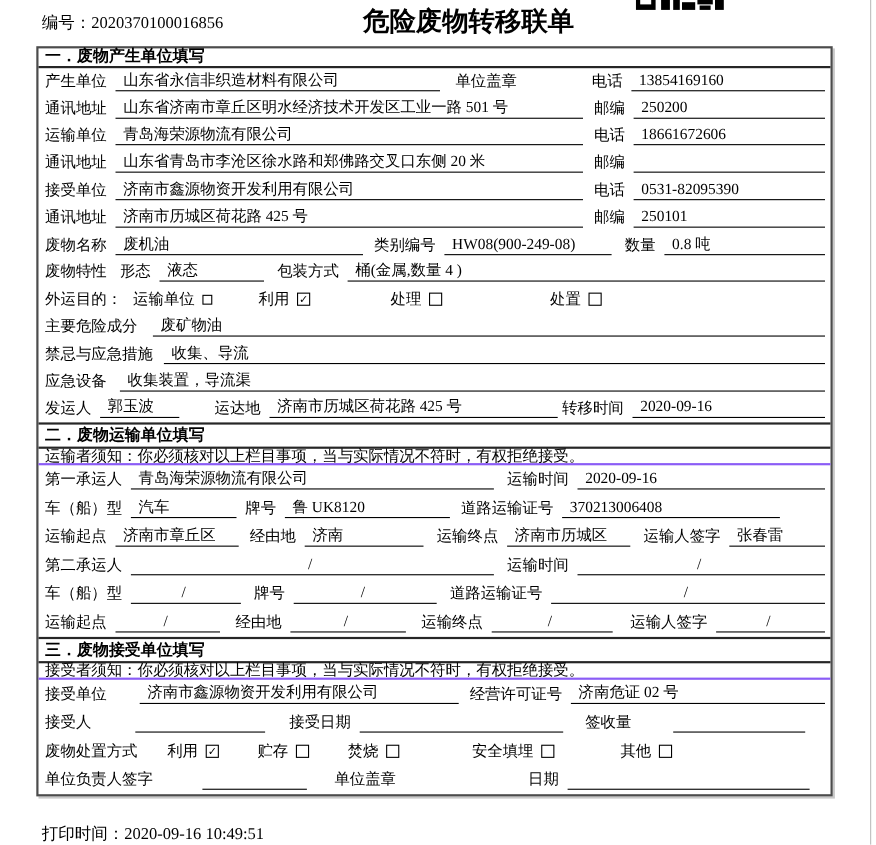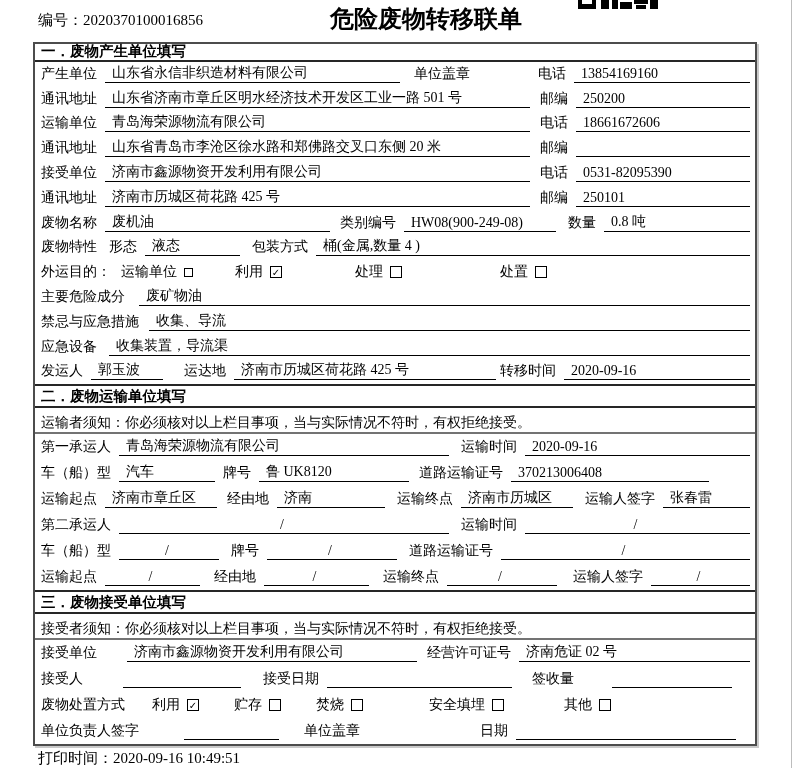--- a/index.html
+++ b/index.html
@@ -14,22 +14,22 @@
   .doc-title { position:absolute; left:330px; top:3px; font-size:24px; font-weight:bold; white-space:nowrap;text-align:center; }
   .qr { position:absolute; left:578px; top:0; }
   .form {
     position:absolute; left:33px; top:42px; width:724px;
     border:2px solid #4c4c4c; background:#fff;
     box-shadow:2px 2px 0 #c9c9c9;
   }
   .sec-head { height:18px; line-height:15px; font-weight:bold; font-size:14.5px;
               padding-left:6px; border-bottom:2px solid #262626; white-space:nowrap; }
   .sec-head.mid { border-top:2px solid #262626; height:24px; line-height:20px; }
-  .notice { height:26px; display:flex; align-items:flex-end; padding-left:6px;
-            border-bottom:2px solid #737373; white-space:nowrap; }
+  .notice { height:15px; display:flex; align-items:center; padding-left:6px;
+            border-bottom:2px solid #8b5cf6; white-space:nowrap; }
   .row { display:flex; align-items:flex-end; padding:0 5px 4px 6px; }
   .r1 { height:24.8px; }
   .r2 { height:26px; }
   .lbl { white-space:nowrap; }
   .u { border-bottom:1px solid #000; padding:0 4px 0 7px; white-space:nowrap; margin-left:8px; min-width:10px; }
   .fill { flex:1; }
   .c { text-align:center; padding-left:0; }
   .cb { display:inline-block; width:12px; height:12px; border:1px solid #000;
         font-size:10px; line-height:11px; text-align:center; margin-left:7px;
         font-family:"DejaVu Sans",sans-serif; flex:none; }
@@ -150,21 +150,21 @@
   </div>
 
   <div class="row r1">
     <span class="lbl">应急设备</span>
     <span class="u fill" style="margin-left:12px">收集装置，导流渠</span>
   </div>
 
   <div class="row r1">
     <span class="lbl">发运人</span>
     <span class="u" style="width:72px">郭玉波</span>
-    <span class="lbl" style="margin-left:21px">运达地</span>
+    <span class="lbl" style="margin-left:32px">运达地</span>
     <span class="u" style="width:262px">济南市历城区荷花路 425 号</span>
     <span class="lbl" style="margin-left:4px">转移时间</span>
     <span class="u fill">2020-09-16</span>
   </div>
 
   <div class="sec-head mid">二．废物运输单位填写</div>
 
   <div class="notice">
     <span>运输者须知：</span>
       <span>你必须核对以上栏目事项，当与实际情况不符时，有权拒绝接受。</span>

